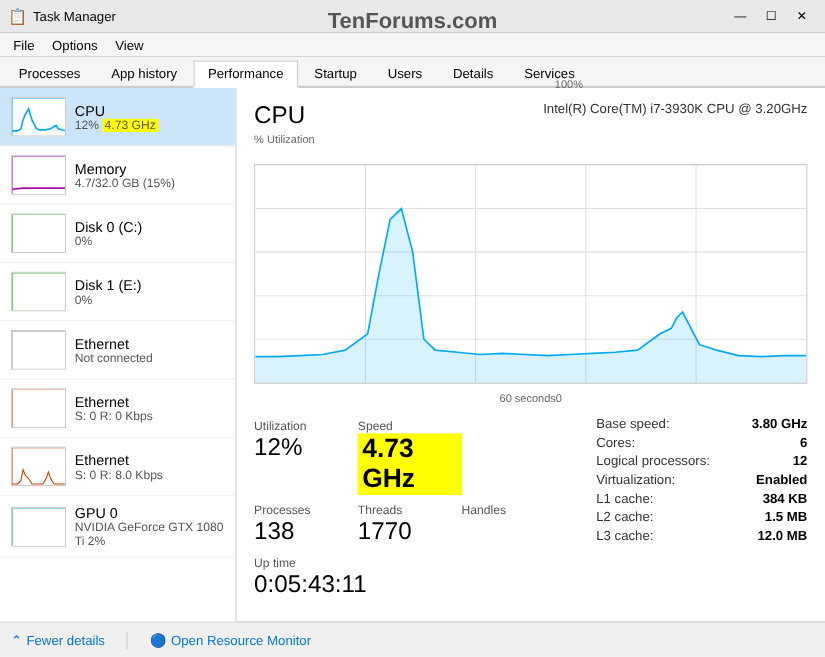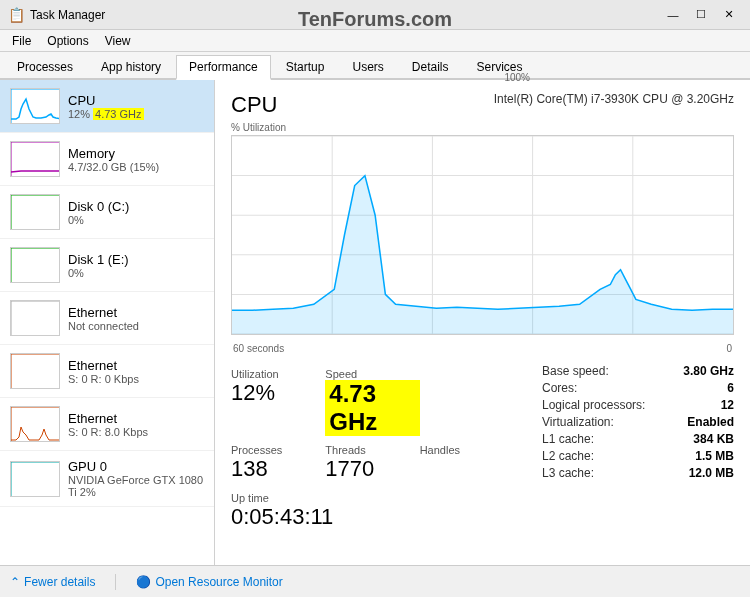--- a/index.html
+++ b/index.html
@@ -127,29 +127,29 @@
     .cpu-model { font-size: 12px; color: #333; text-align: right; }
 
     .chart-area {
       border: 1px solid #ccc;
       background: white;
       position: relative;
       margin-bottom: 8px;
     }
     .chart-labels {
       display: flex;
-      justify-content: space-between;
+      justify-content: center;
       font-size: 10px;
       color: #666;
       padding: 0 2px;
     }
     .chart-y-label {
       font-size: 10px;
       color: #666;
-      margin-bottom: 2px;
+      margin-bottom: 16px;
     }
 
     .stats-grid {
       display: grid;
       grid-template-columns: 1fr 1fr 1fr;
       gap: 0;
     }
     .stat-block { padding: 4px 0; }
     .stat-label { font-size: 11px; color: #555; }
     .stat-value { font-size: 22px; font-weight: 300; }

